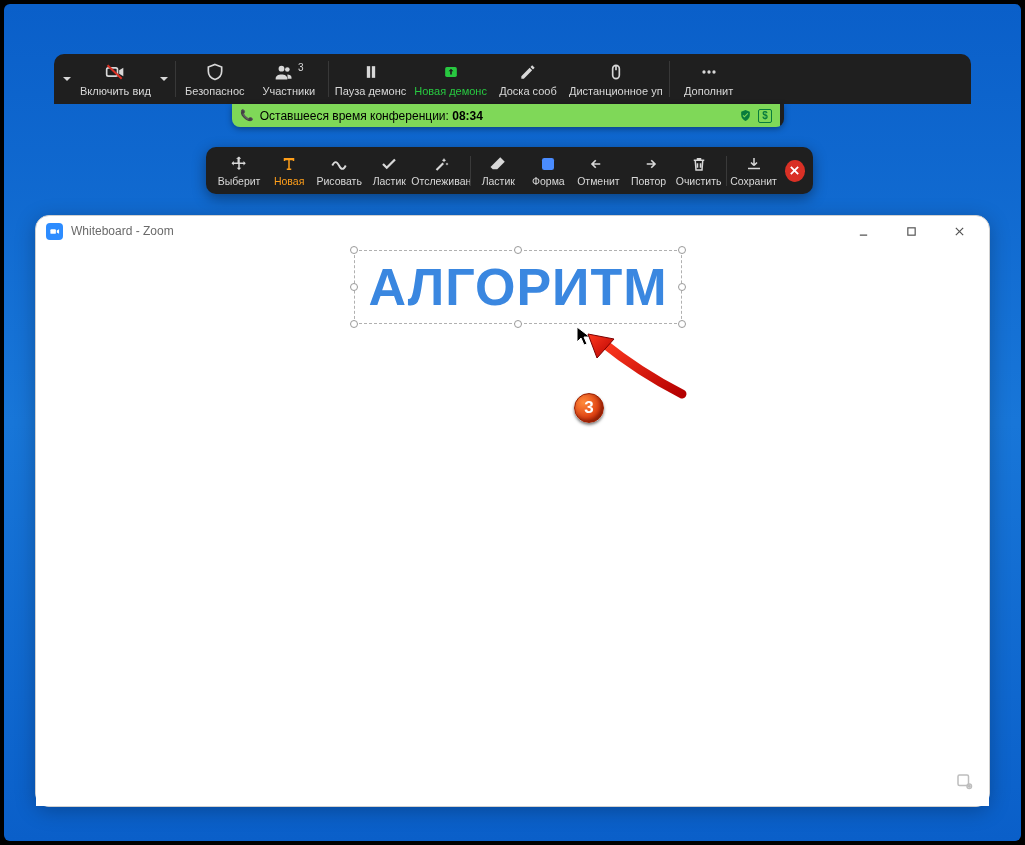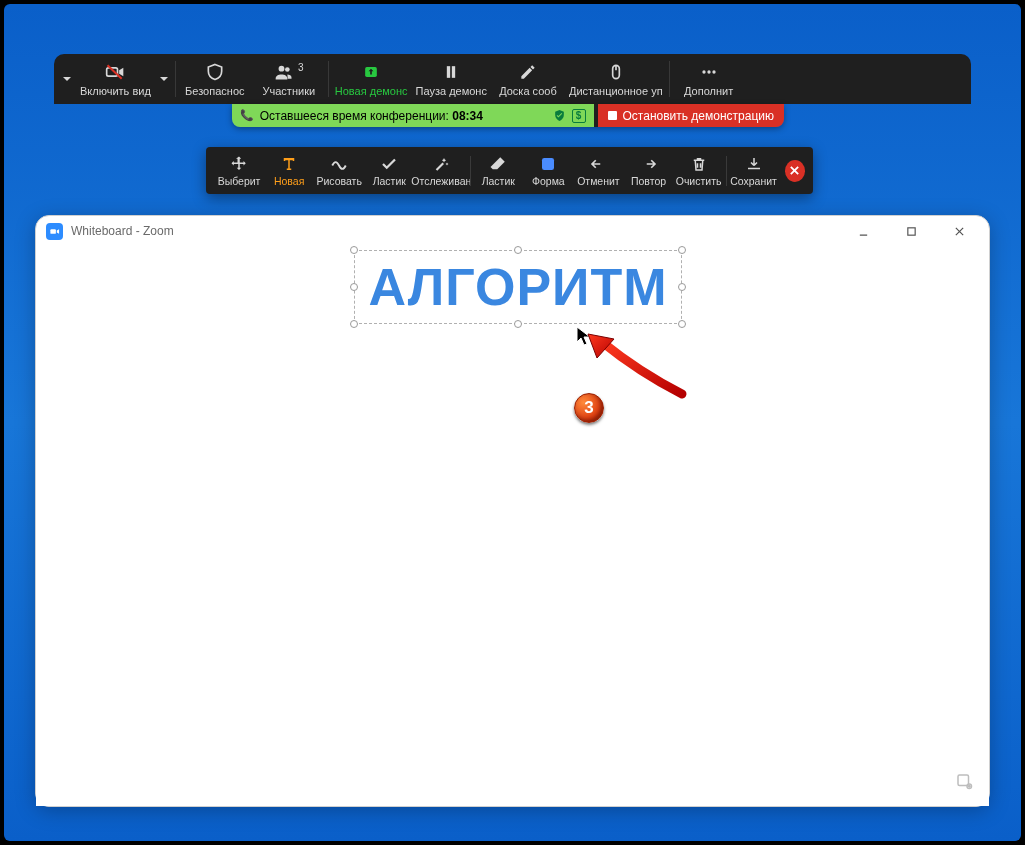--- a/index.html
+++ b/index.html
@@ -90,21 +90,21 @@
   .status-right .sq { width:9px; height:9px; background:#fff; border-radius:1px;}
 
   
   .anno-toolbar {
     position: absolute;
     top: 143px;
     left: 202px;
     width: 607px;
     height: 47px;
     background: #1f1f1f;
-    border-radius: 4px;
+    border-radius: 10px;
     display: flex;
     align-items: center;
     padding: 0 8px;
     gap: 0;
     box-shadow: 0 4px 14px rgba(0,0,0,0.4);
   }
   .aitem {
     display:flex; flex-direction:column; align-items:center; justify-content:center;
     color:#d8d8d8; font-size:10.5px; width: 54px; height:47px; cursor:pointer;
   }
@@ -229,38 +229,38 @@
             <circle cx="9" cy="8" r="3.5" fill="#d8d8d8"></circle>
             <circle cx="16" cy="9" r="2.8" fill="#d8d8d8"></circle>
             <path fill="#d8d8d8" d="M2 20c0-3.3 3.1-5 7-5s7 1.7 7 5v1H2zM16 15c2.5 0 5 1 5 3.5V20h-4.5"></path>
           </svg>
         <span class="sup">3</span>
       </div>
       <span class="lbl">Участники</span>
     </div>
     <div class="sep-line"></div>
 
+    <div class="mitem">
+      <div class="row">
+        <svg viewBox="0 0 24 24">
+            <rect x="7" y="5" width="4" height="14" fill="#d8d8d8"></rect>
+            <rect x="13" y="5" width="4" height="14" fill="#d8d8d8"></rect>
+          </svg>
+      </div>
+      <span class="lbl">Пауза демонс</span>
+    </div>
+
     <div class="mitem green">
       <div class="row">
         <svg viewBox="0 0 24 24">
             <rect x="5" y="6" width="14" height="12" rx="2" fill="#28c840"></rect>
             <path fill="#1f1f1f" d="M12 8l-3 3h2v4h2v-4h2z"></path>
           </svg>
       </div>
       <span class="lbl">Новая демонс</span>
-    </div>
-
-    <div class="mitem">
-      <div class="row">
-        <svg viewBox="0 0 24 24">
-            <rect x="7" y="5" width="4" height="14" fill="#d8d8d8"></rect>
-            <rect x="13" y="5" width="4" height="14" fill="#d8d8d8"></rect>
-          </svg>
-      </div>
-      <span class="lbl">Пауза демонс</span>
     </div>
 
     <div class="mitem">
       <div class="row">
         <svg viewBox="0 0 24 24">
             <path fill="#d8d8d8" d="M4 17l10-10 3 3L7 20H4zM15 6l2-2 3 3-2 2z"></path>
           </svg>
       </div>
       <span class="lbl">Доска сооб</span>
     </div>
@@ -294,24 +294,20 @@
       <span><span>Оставшееся время конференции: </span><b>08:34</b></span>
       <span class="right-icons">
         <svg width="13" height="13" viewBox="0 0 24 24">
             <path fill="#097c3d" d="M12 2l8 3v6c0 5-3.5 9-8 11-4.5-2-8-6-8-11V5l8-3z"></path>
             <path fill="#7fd858" d="M10 13l-2-2-1.3 1.3L10 15.6l7-7L15.7 7.3z"></path>
           </svg>
         <span class="dollar">$</span>
       </span>
     </div>
     <div class="status-sep"></div>
-    <div class="status-right">
-      <span class="sq"></span>
-      <span>Остановить демонстрацию</span>
-    </div>
   </div>
 
   <div class="anno-toolbar">
     <div class="aitem">
       <svg viewBox="0 0 24 24">
           <path fill="#d8d8d8" d="M12 2l3 3h-2v5h5V8l3 3-3 3v-2h-5v5h2l-3 3-3-3h2v-5H5v2l-3-3 3-3v2h5V5H8z"></path>
         </svg>
       <span class="albl">Выберит</span>
     </div>
     <div class="aitem active">

